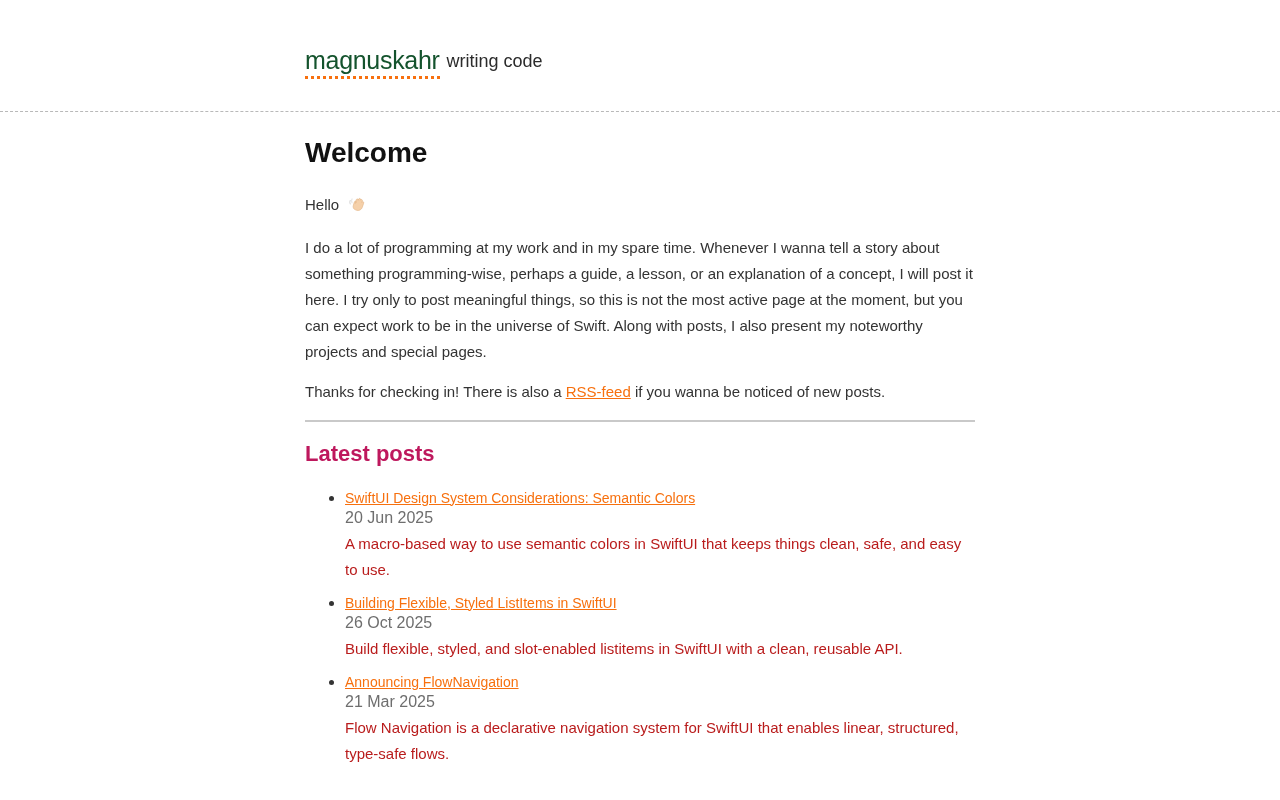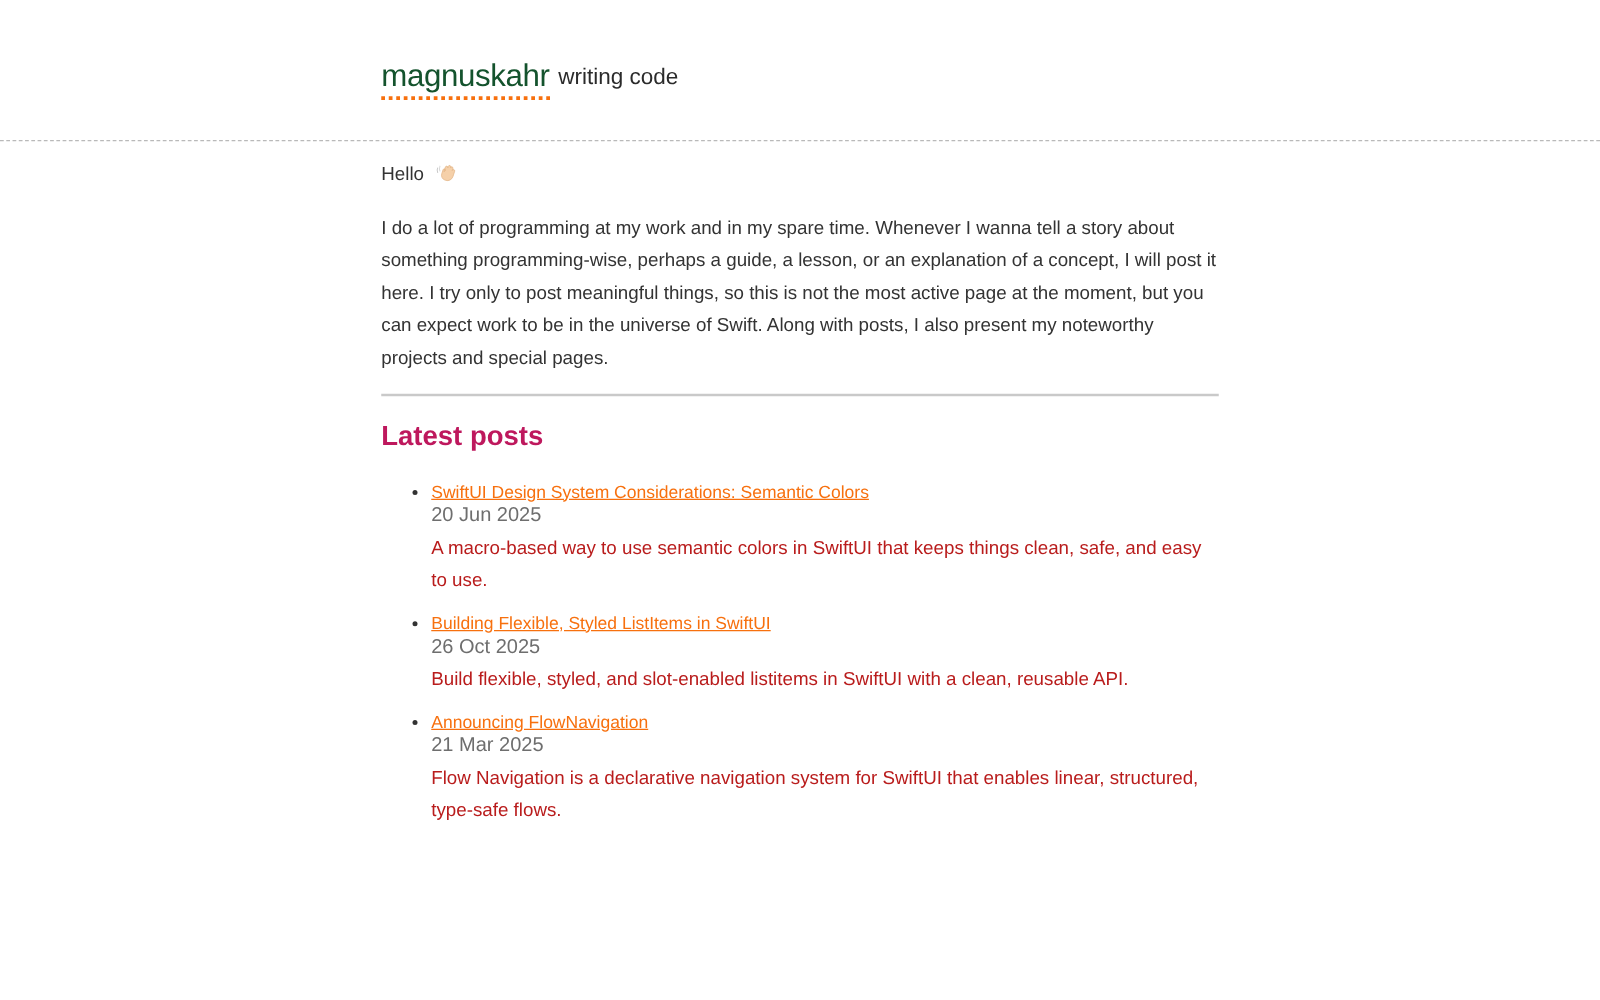--- a/index.html
+++ b/index.html
@@ -112,36 +112,39 @@
 
 <header class="header-band">
   <div class="container">
     <h1 class="site-title-row">
       <a href="#" class="site-title">magnuskahr</a><span class="tagline">writing code</span>
     </h1>
   </div>
 </header>
 
 <main class="container">
+  <h1 class="page-title">Welcome</h1>
 
   <p class="para"><span>Hello</span>
     <span class="emoji-icon" aria-label="👋🏻">
       <svg width="18" height="18" viewBox="0 0 24 24" aria-hidden="true">
         <path d="M4.2 7.2 Q3.0 9.6 4.2 12.0" stroke="#c9c9c9" stroke-width="1.1" fill="none" stroke-linecap="round"></path>
         <path d="M6.6 5.2 Q5.6 7.8 6.6 10.4" stroke="#d9d9d9" stroke-width="1.1" fill="none" stroke-linecap="round"></path>
         <g transform="rotate(18 14 13)">
           <path fill="#f5d0a9" stroke="#e2b384" stroke-width="0.7" d="M10.4 12.2 V7.0 a1.35 1.35 0 0 1 2.7 0 V5.4 a1.35 1.35 0 0 1 2.7 0 V6.0 a1.35 1.35 0 0 1 2.7 0 v2.2 a1.35 1.35 0 0 1 2.7 0 v6.0 a6.2 6.2 0 0 1 -6.2 6.2 h-0.7 a5.4 5.4 0 0 1 -5.4 -5.4 v-4.4 a1.35 1.35 0 0 1 2.7 0 z"></path>
         </g>
       </svg>
     </span>
   </p>
 
 
   <p class="para">I do a lot of programming at my work and in my spare time. Whenever I wanna tell a story about something programming-wise, perhaps a guide, a lesson, or an explanation of a concept, I will post it here. I try only to post meaningful things, so this is not the most active page at the moment, but you can expect work to be in the universe of Swift. Along with posts, I also present my noteworthy projects and special pages.</p>
 
+  <p class="para"><span>Thanks for checking in! There is also a </span><a href="#" class="rss-link">RSS-feed</a><span> if you wanna be noticed of new posts.</span>
+  </p>
 
   <hr class="rule">
 
   <h2 class="latest-heading">Latest posts</h2>
 
   <ul class="posts-list" id="posts-list">
       <li>
     <a href="#" class="post-link">SwiftUI Design System Considerations: Semantic Colors</a>
     <div class="post-date">20 Jun 2025</div>
     <p class="post-desc">A macro-based way to use semantic colors in SwiftUI that keeps things clean, safe, and easy to use.</p>

